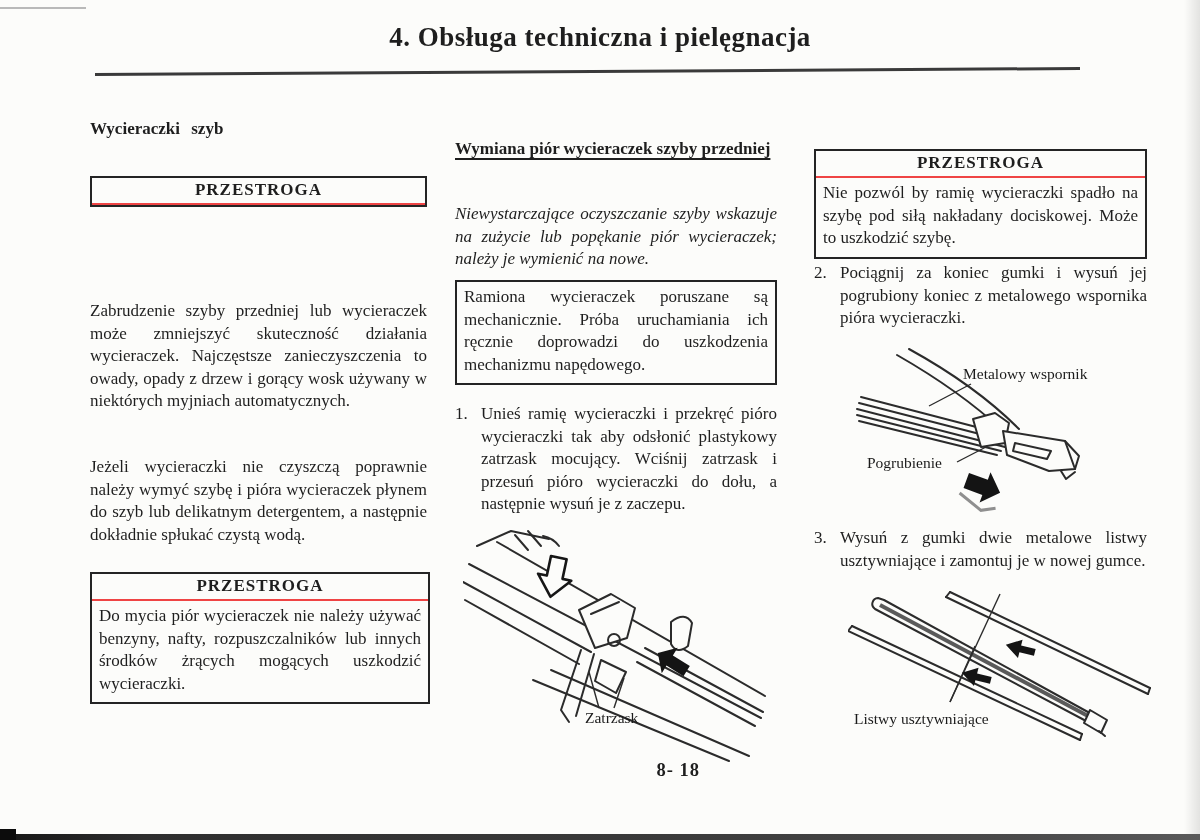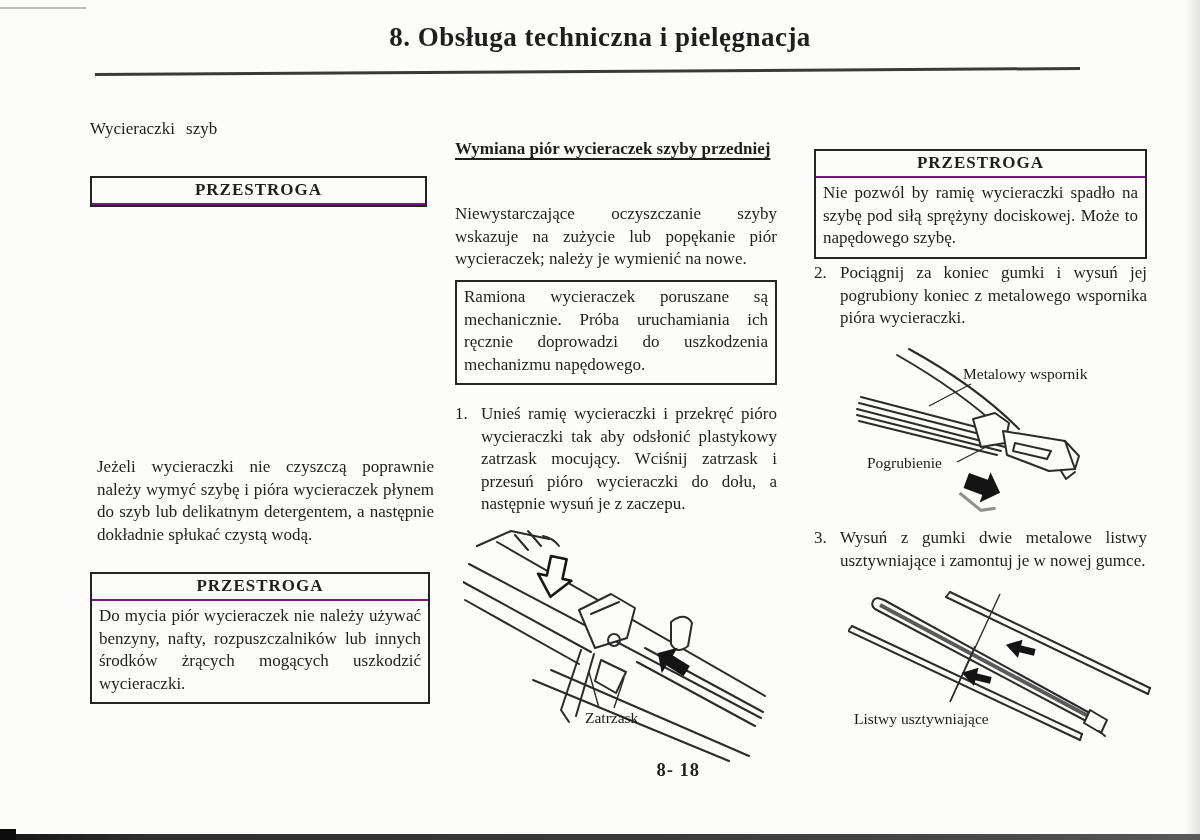--- a/index.html
+++ b/index.html
@@ -22,30 +22,30 @@
   .page-title{
     position:absolute;top:22px;left:0;width:100%;
     text-align:center;font-size:27px;font-weight:bold;letter-spacing:.5px;
   }
   .header-rule{
     position:absolute;top:70px;left:95px;width:985px;height:2.5px;
     background:#3a3a3a;transform:rotate(-0.35deg);
   }
 
   .block{position:absolute;font-size:17px;line-height:22.5px;text-align:justify;}
-  .sec-heading{font-weight:normal;text-align:left;word-spacing:7px;}
+  .sec-heading{font-weight:bold;text-align:left;word-spacing:7px;}
   .sec-heading-ul{
     font-weight:bold;text-align:justify;line-height:26px;
     text-decoration:underline;text-decoration-thickness:2px;text-underline-offset:4px;
   }
 
   .cbox{position:absolute;border:2px solid #242424;background:transparent;box-sizing:border-box;}
   .cbox-title{
     text-align:center;font-weight:bold;font-size:17px;letter-spacing:1px;
-    padding:2px 0 3px;border-bottom:2px solid #701a75;
+    padding:2px 0 3px;border-bottom:2px solid #ef4444;
   }
   .cbox-body{padding:4px 7px 7px;font-size:17px;line-height:22.5px;text-align:justify;}
 
   .step{display:flex;align-items:flex-start;}
   .step-num{flex:none;width:26px;}
   .step-text{flex:1;text-align:justify;}
 
   .fig{position:absolute;}
   .fig svg{display:block;}
   .fig text{font-family:"Liberation Serif", serif;font-size:15.5px;fill:#1b1b1b;}
@@ -62,40 +62,41 @@
 </head>
 <body>
 
 <div class="page">
 
   <div class="scan-top-line"></div>
   <div class="scan-right-shade"></div>
   <div class="scan-bottom-band"></div>
   <div class="scan-bottom-corner"></div>
 
-  <div class="page-title">8. Obsługa techniczna i pielęgnacja</div>
+  <div class="page-title">4. Obsługa techniczna i pielęgnacja</div>
   <div class="header-rule"></div>
 
   <div class="block sec-heading" style="left:90px;top:118px;width:337px;">Wycieraczki szyb</div>
 
   <div class="cbox" style="left:90px;top:176px;width:337px;">
     <div class="cbox-title">PRZESTROGA</div>
   </div>
 
-
-  <div class="block" style="left:90px;top:456px;width:337px;margin-left:7px;">Jeżeli wycieraczki nie czyszczą poprawnie należy wymyć szybę i pióra wycieraczek płynem do szyb lub delikatnym detergentem, a następnie dokładnie spłukać czystą wodą.</div>
+  <div class="block" style="left:90px;top:300px;width:337px;">Zabrudzenie szyby przedniej lub wycieraczek może zmniejszyć skuteczność działania wycieraczek. Najczęstsze zanieczyszczenia to owady, opady z drzew i gorący wosk używany w niektórych myjniach automatycznych.</div>
+
+  <div class="block" style="left:90px;top:456px;width:337px;">Jeżeli wycieraczki nie czyszczą poprawnie należy wymyć szybę i pióra wycieraczek płynem do szyb lub delikatnym detergentem, a następnie dokładnie spłukać czystą wodą.</div>
 
   <div class="cbox" style="left:90px;top:572px;width:340px;">
     <div class="cbox-title">PRZESTROGA</div>
     <div class="cbox-body">Do mycia piór wycieraczek nie należy używać benzyny, nafty, rozpuszczalników lub innych środków żrących mogących uszkodzić wycieraczki.</div>
   </div>
 
   <div class="block sec-heading-ul" style="left:455px;top:136px;width:322px;">Wymiana piór wycieraczek szyby przedniej</div>
 
-  <div class="block" style="left:455px;top:203px;width:322px;">Niewystarczające oczyszczanie szyby wskazuje na zużycie lub popękanie piór wycieraczek; należy je wymienić na nowe.</div>
+  <div class="block" style="left:455px;top:203px;width:322px;font-style:italic;">Niewystarczające oczyszczanie szyby wskazuje na zużycie lub popękanie piór wycieraczek; należy je wymienić na nowe.</div>
 
   <div class="cbox" style="left:455px;top:280px;width:322px;">
     <div class="cbox-body">Ramiona wycieraczek poruszane są mechanicznie. Próba uruchamiania ich ręcznie doprowadzi do uszkodzenia mechanizmu napędowego.</div>
   </div>
 
   <div class="block step" style="left:455px;top:403px;width:322px;">
     <span class="step-num">1.</span>
     <span class="step-text">Unieś ramię wycieraczki i przekręć pióro wycieraczki tak aby odsłonić plastykowy zatrzask mocujący. Wciśnij zatrzask i przesuń pióro wycieraczki do dołu, a następnie wysuń je z zaczepu.</span>
   </div>
 
@@ -136,21 +137,21 @@
       </g>
 
       <path class="thin" d="M136 190 L126 154"></path>
       <path class="thin" d="M151 190 L161 160"></path>
       <text x="122" y="205">Zatrzask</text>
     </svg>
   </div>
 
   <div class="cbox" style="left:814px;top:149px;width:333px;">
     <div class="cbox-title">PRZESTROGA</div>
-    <div class="cbox-body">Nie pozwól by ramię wycieraczki spadło na szybę pod siłą sprężyny dociskowej. Może to napędowego szybę.</div>
+    <div class="cbox-body">Nie pozwól by ramię wycieraczki spadło na szybę pod siłą nakładany dociskowej. Może to uszkodzić szybę.</div>
   </div>
 
   <div class="block step" style="left:814px;top:262px;width:333px;">
     <span class="step-num">2.</span>
     <span class="step-text">Pociągnij za koniec gumki i wysuń jej pogrubiony koniec z metalowego wspornika pióra wycieraczki.</span>
   </div>
 
   <div class="fig" style="left:853px;top:343px;">
     <svg width="300" height="172" viewBox="0 0 300 172">
 

